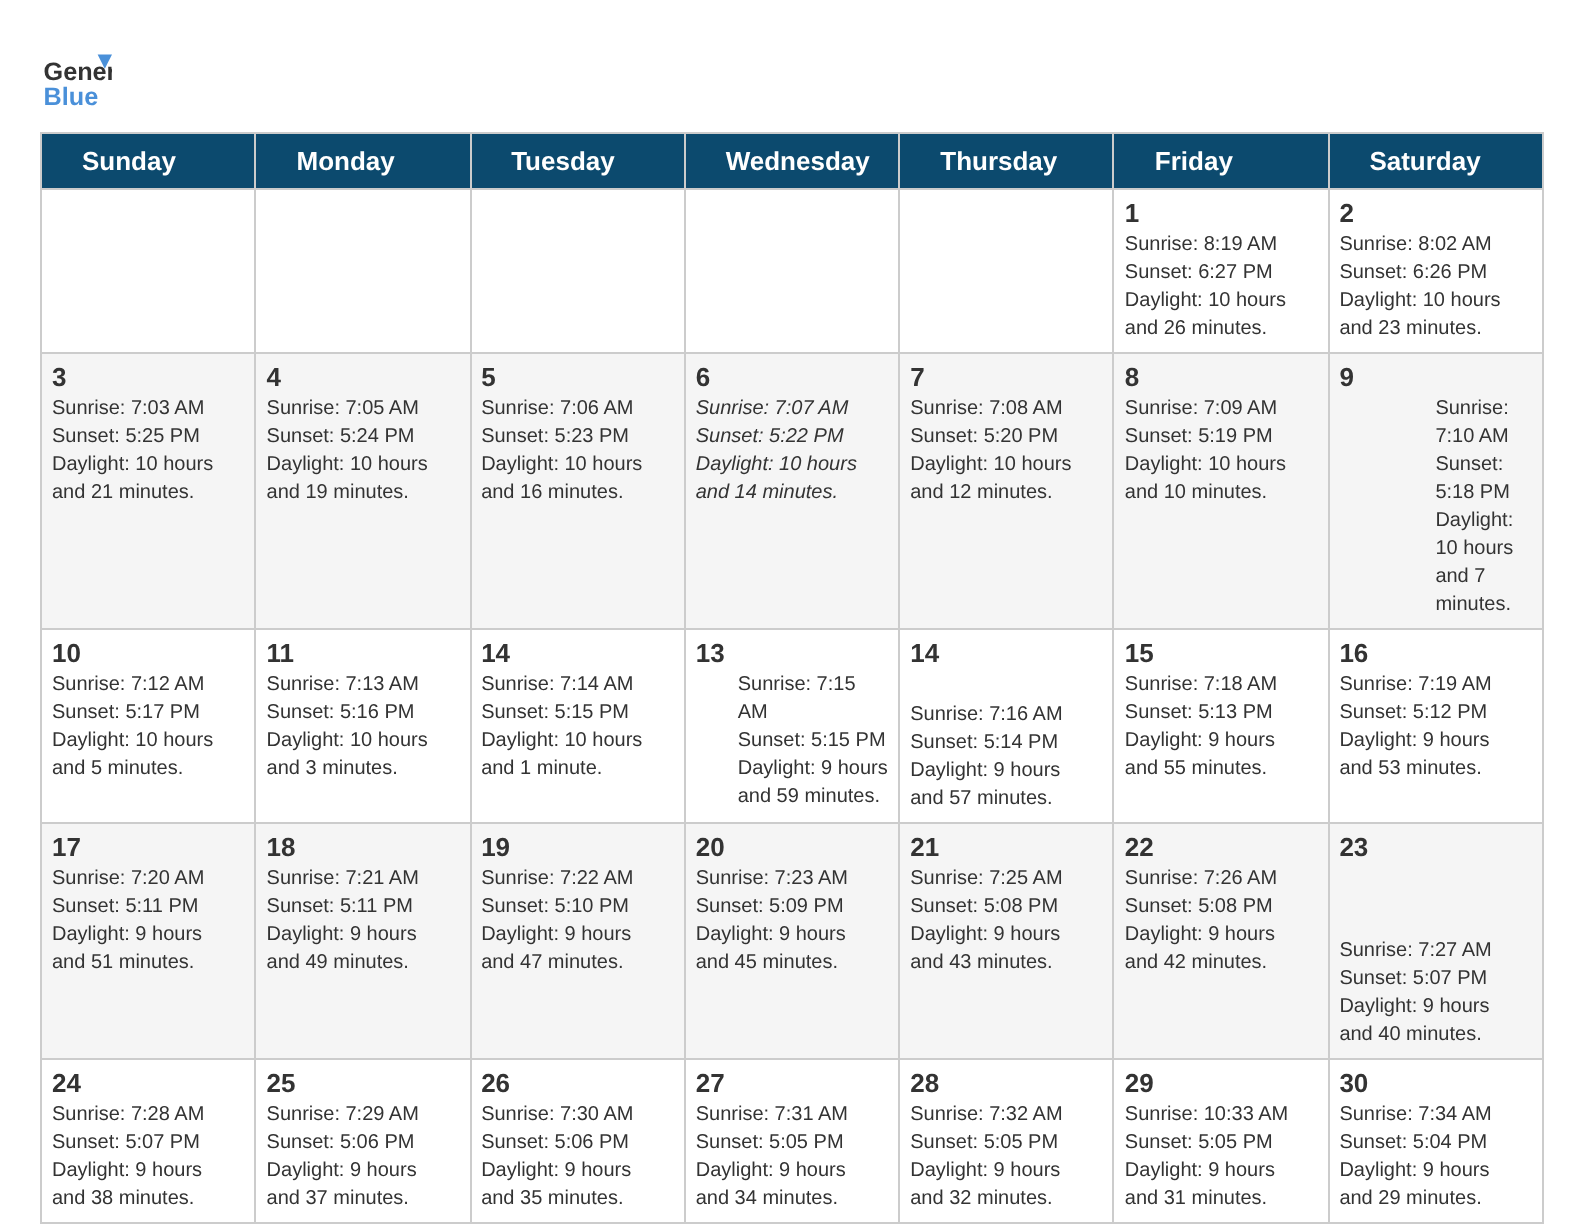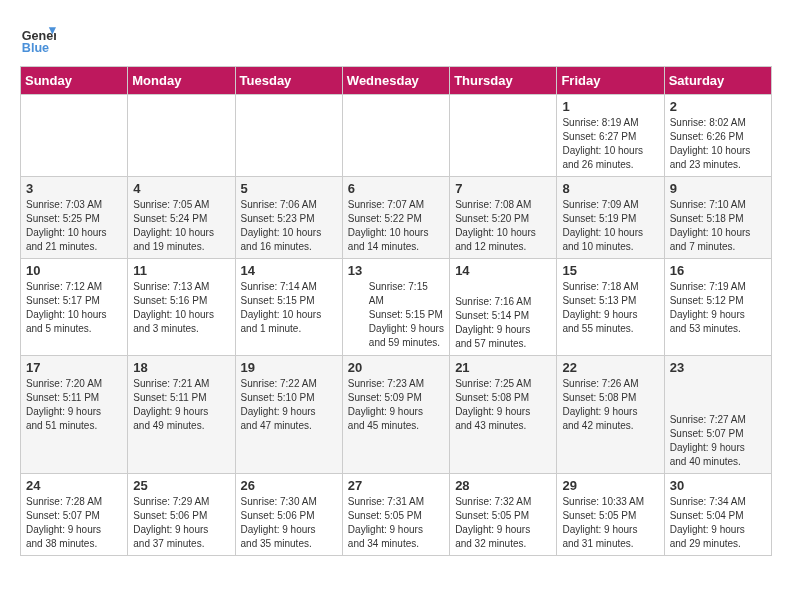--- a/index.html
+++ b/index.html
@@ -36,25 +36,25 @@
     .calendar-subtitle {
       font-size: 16px;
       color: #444;
     }
     table {
       width: 100%;
       border-collapse: collapse;
       table-layout: fixed;
     }
     thead th {
-      background-color: #be185d;
+      background-color: #0c4a6e;
       color: #fff;
       font-size: 13px;
       font-weight: bold;
-      padding: 6px 4px;
+      padding: 6px 20px;
       text-align: left;
       border: 1px solid #ccc;
     }
     tbody td {
       vertical-align: top;
       border: 1px solid #ccc;
       padding: 4px 5px;
       font-size: 10.5px;
       color: #333;
       height: 80px;
@@ -146,42 +146,42 @@
         </td>
         <td>
           <span class="day-number">5</span>
           <div class="day-info" style="white-space: pre-line;">Sunrise: 7:06 AM
 Sunset: 5:23 PM
 Daylight: 10 hours
 and 16 minutes.</div>
         </td>
         <td>
           <span class="day-number">6</span>
-          <div class="day-info" style="white-space: pre-line;">Sunrise: 7:07 AM
+          <div class="day-info" style="white-space: pre-line; font-style: italic;">Sunrise: 7:07 AM
 Sunset: 5:22 PM
 Daylight: 10 hours
 and 14 minutes.</div>
         </td>
         <td>
           <span class="day-number">7</span>
           <div class="day-info" style="white-space: pre-line;">Sunrise: 7:08 AM
 Sunset: 5:20 PM
 Daylight: 10 hours
 and 12 minutes.</div>
         </td>
         <td>
           <span class="day-number">8</span>
           <div class="day-info" style="white-space: pre-line;">Sunrise: 7:09 AM
 Sunset: 5:19 PM
 Daylight: 10 hours
 and 10 minutes.</div>
         </td>
         <td>
           <span class="day-number">9</span>
-          <div class="day-info" style="white-space: pre-line;">Sunrise: 7:10 AM
+          <div class="day-info" style="white-space: pre-line; margin-left: 48px;">Sunrise: 7:10 AM
 Sunset: 5:18 PM
 Daylight: 10 hours
 and 7 minutes.</div>
         </td>
       </tr>
       <tr>
         <td>
           <span class="day-number">10</span>
           <div class="day-info" style="white-space: pre-line;">Sunrise: 7:12 AM
 Sunset: 5:17 PM

